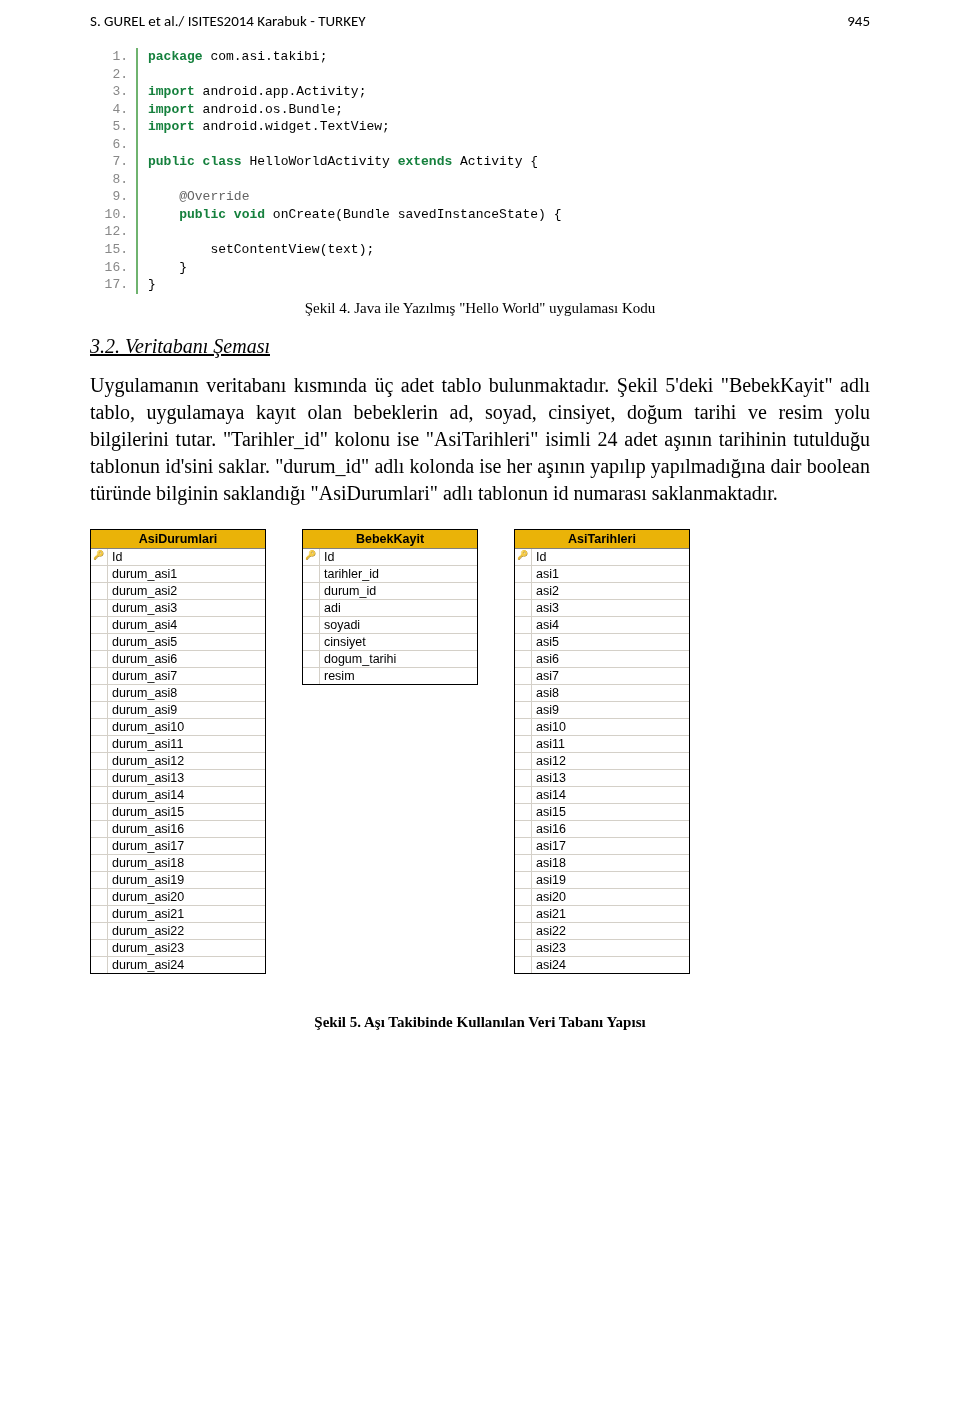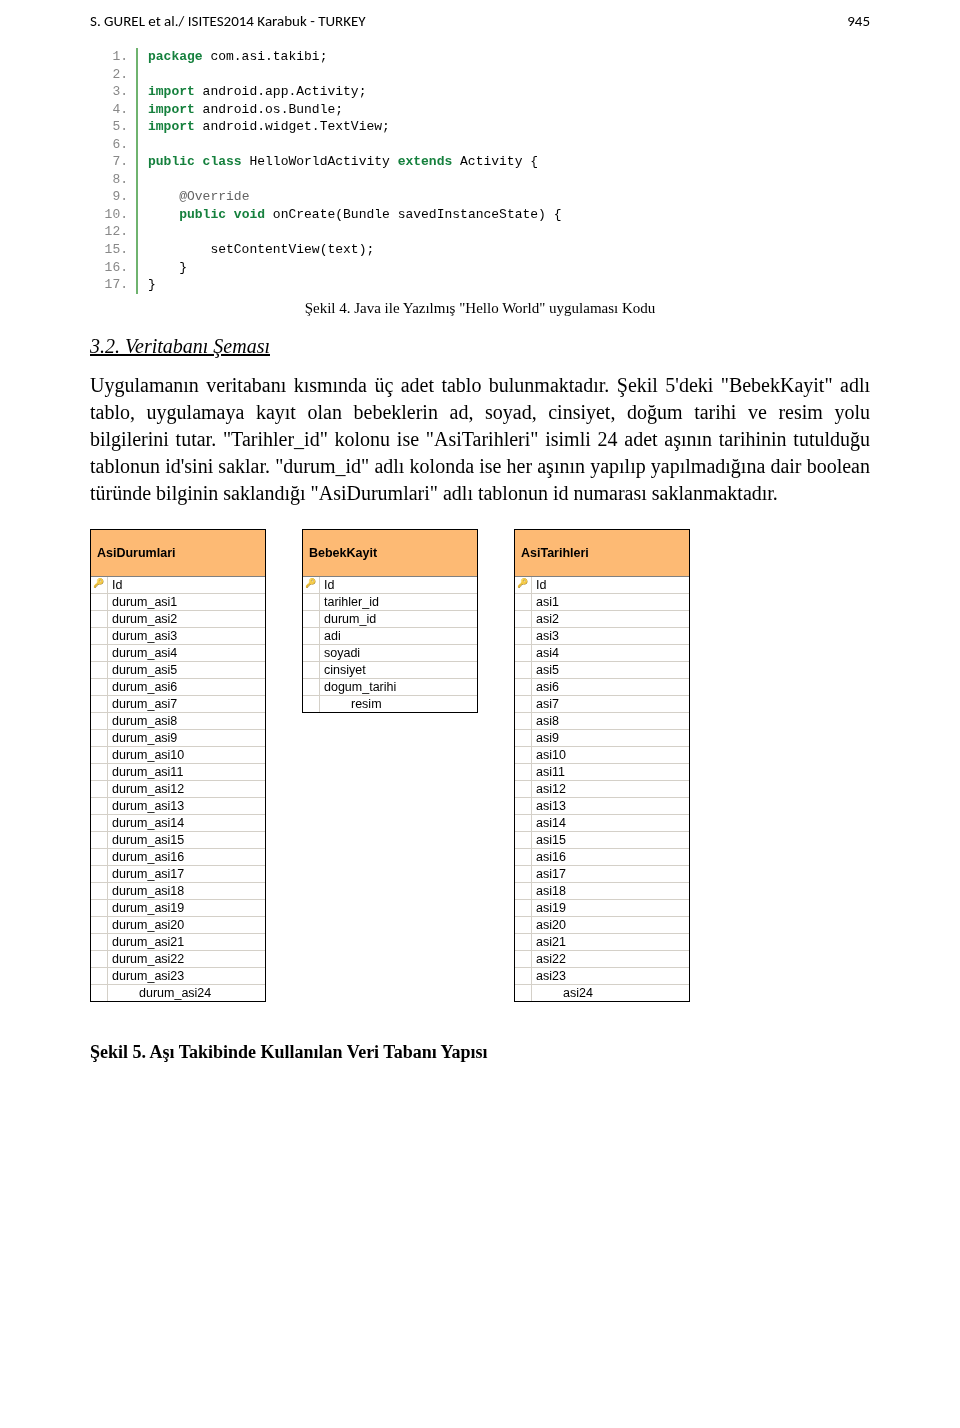--- a/index.html
+++ b/index.html
@@ -66,30 +66,31 @@
     gap: 36px;
     margin: 22px 0 0 90px;
   }
   .db-table {
     border: 1px solid #000;
     font-family: Tahoma, Arial, sans-serif;
     font-size: 12.5px;
     background: #fff;
   }
   .db-title {
-    background: #fdba74;
+    background: #eab308;
     font-weight: bold;
-    padding: 16px 6px;
+    padding: 2px 6px;
     border-bottom: 1px solid #808080;
+    text-align: center;
   }
   .db-row {
     display: flex;
     border-bottom: 1px solid #d4d0c8;
   }
-  .db-row:last-child { border-bottom: none; gap: 27px; }
+  .db-row:last-child { border-bottom: none; }
   .key-cell {
     width: 16px;
     border-right: 1px solid #d4d0c8;
     position: relative;
   }
   .key-cell.pk::before {
     content: "🔑";
     font-size: 9px;
     position: absolute;
     left: 2px;
@@ -97,22 +98,23 @@
     filter: grayscale(0.2);
   }
   .field-cell {
     padding: 1px 8px 1px 4px;
     min-width: 88px;
   }
   .tbl-asidurumlari { width: 174px; }
   .tbl-bebekkayit  { width: 174px; align-self: flex-start; }
   .tbl-asitarihleri{ width: 174px; }
   .caption-bottom {
+    text-align: center;
     font-weight: bold;
-    font-size: 18px;
+    font-size: 15px;
     margin: 40px 90px 10px 90px;
   }
 </style>
 </head>
 <body>
 
 <div class="header">
   <span>S. GUREL et al./ ISITES2014 Karabuk - TURKEY</span>
   <span>945</span>
 </div>

